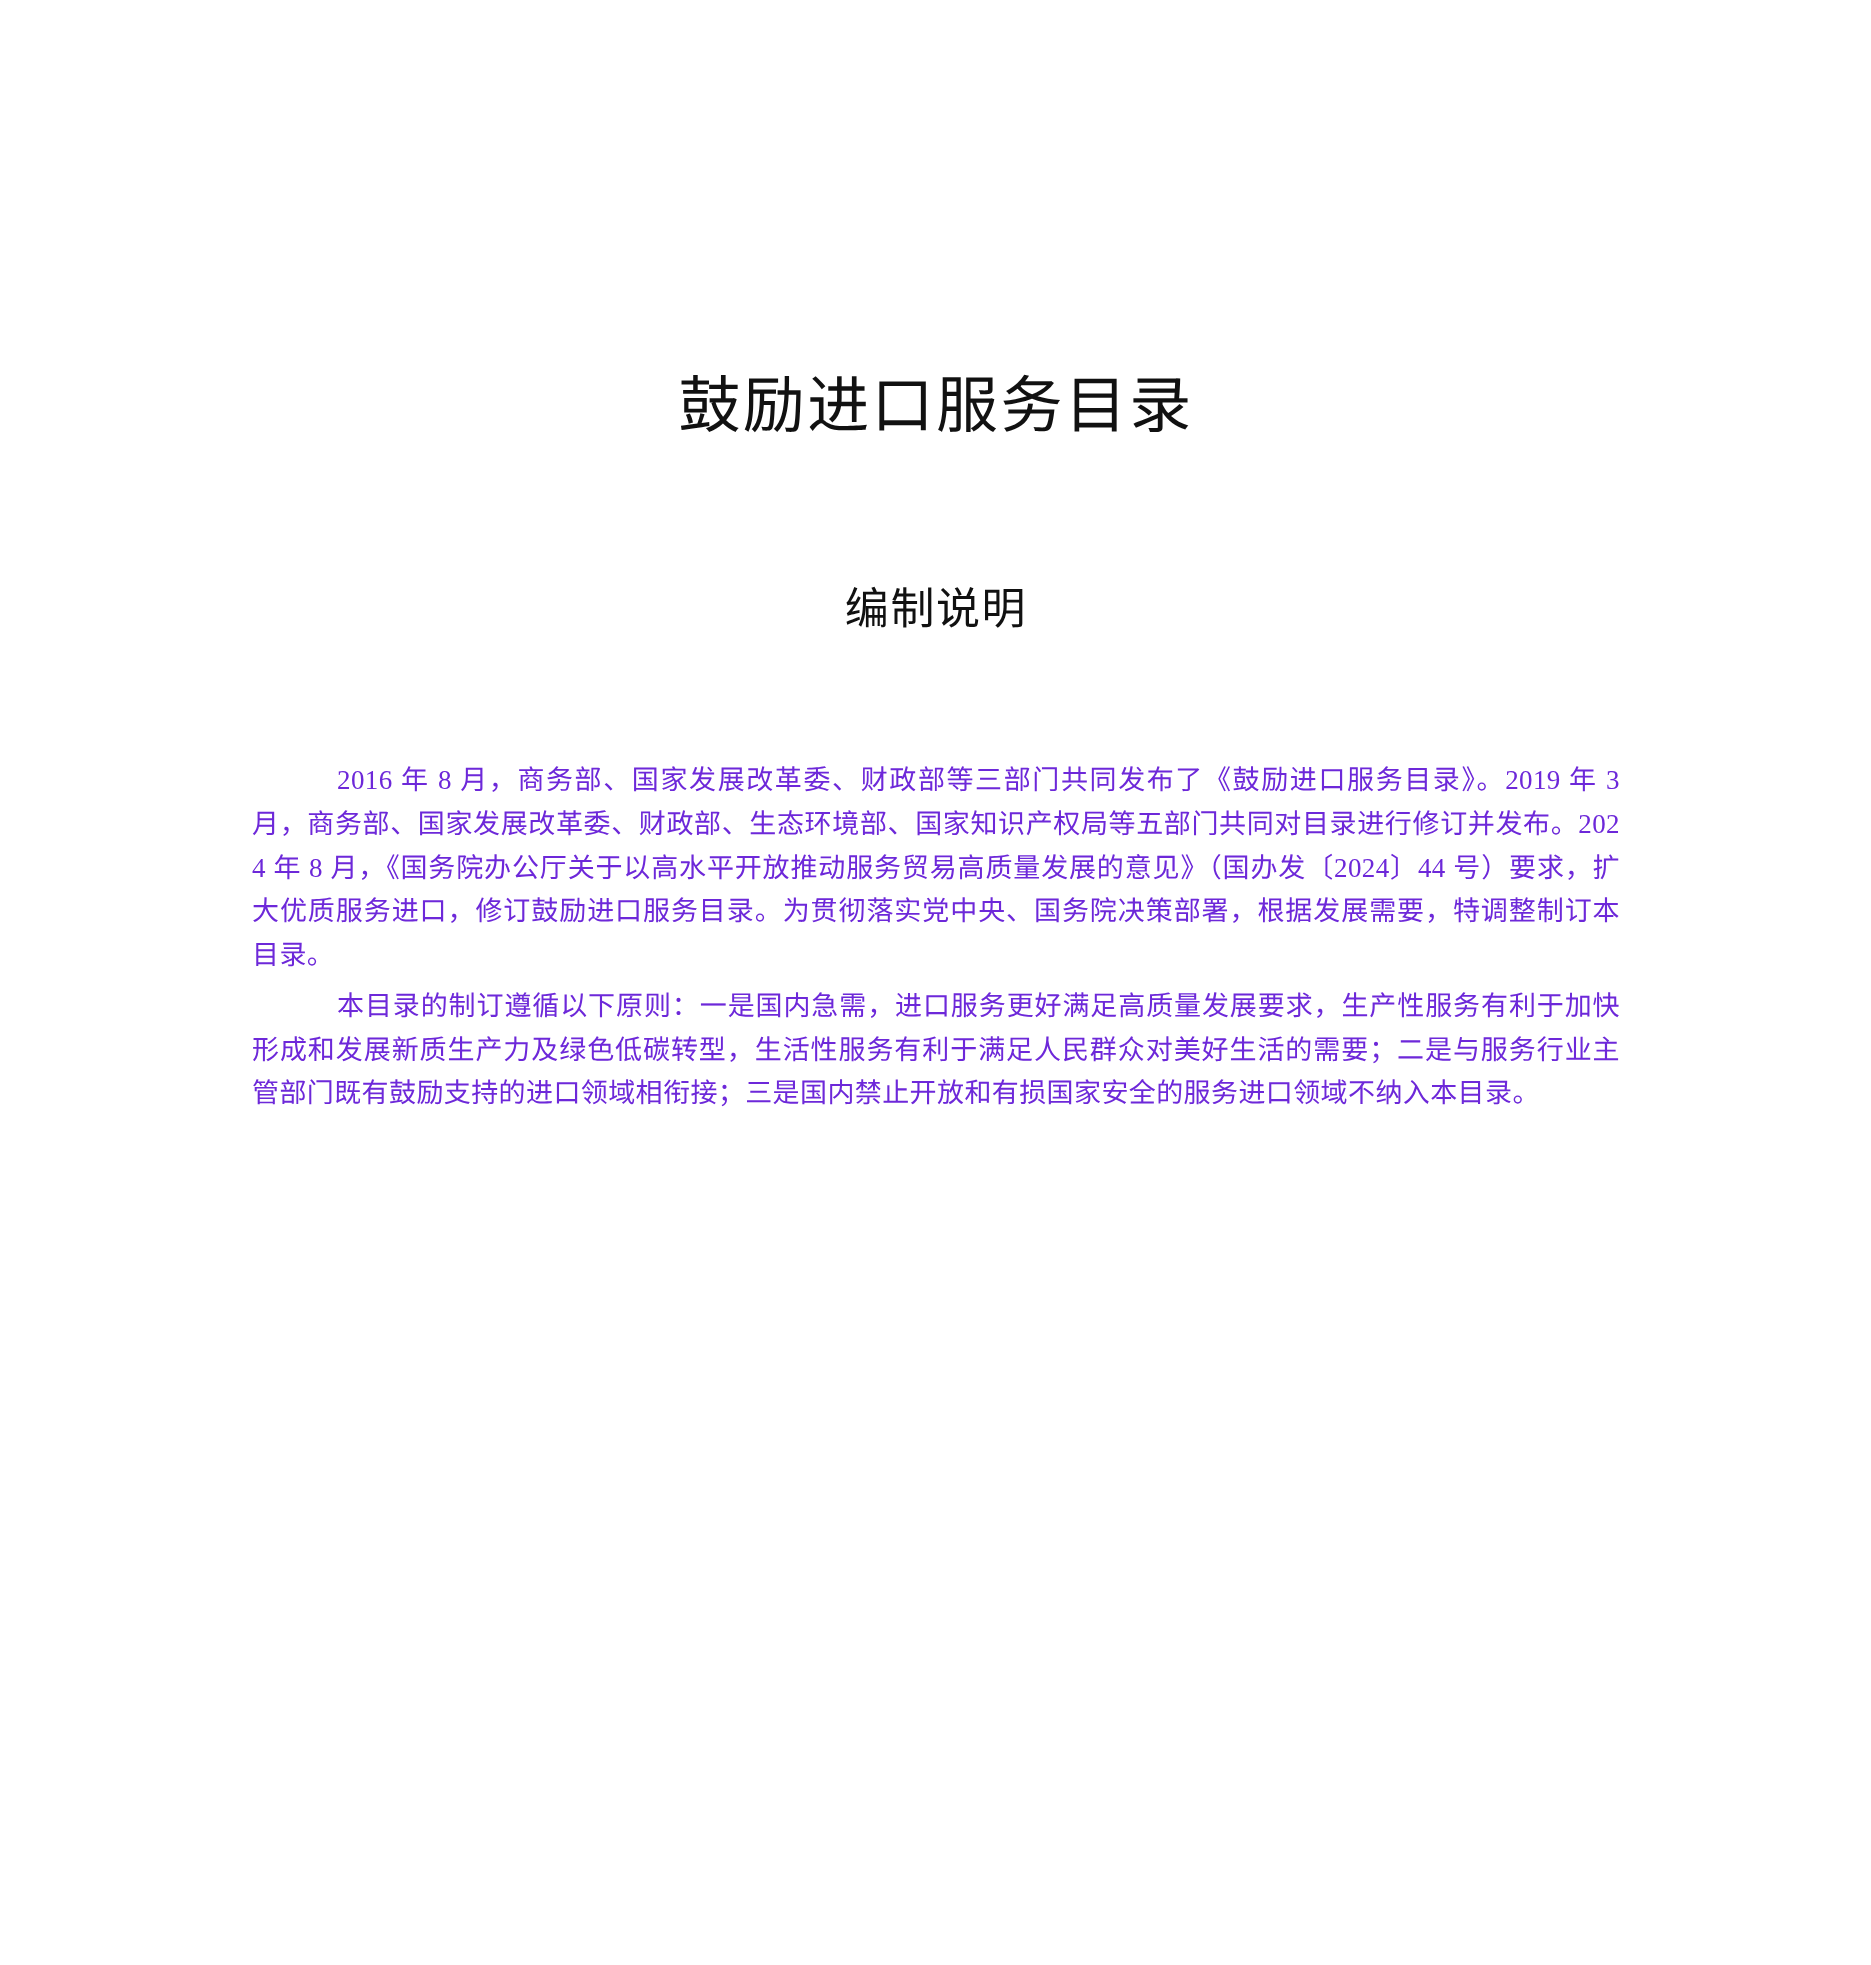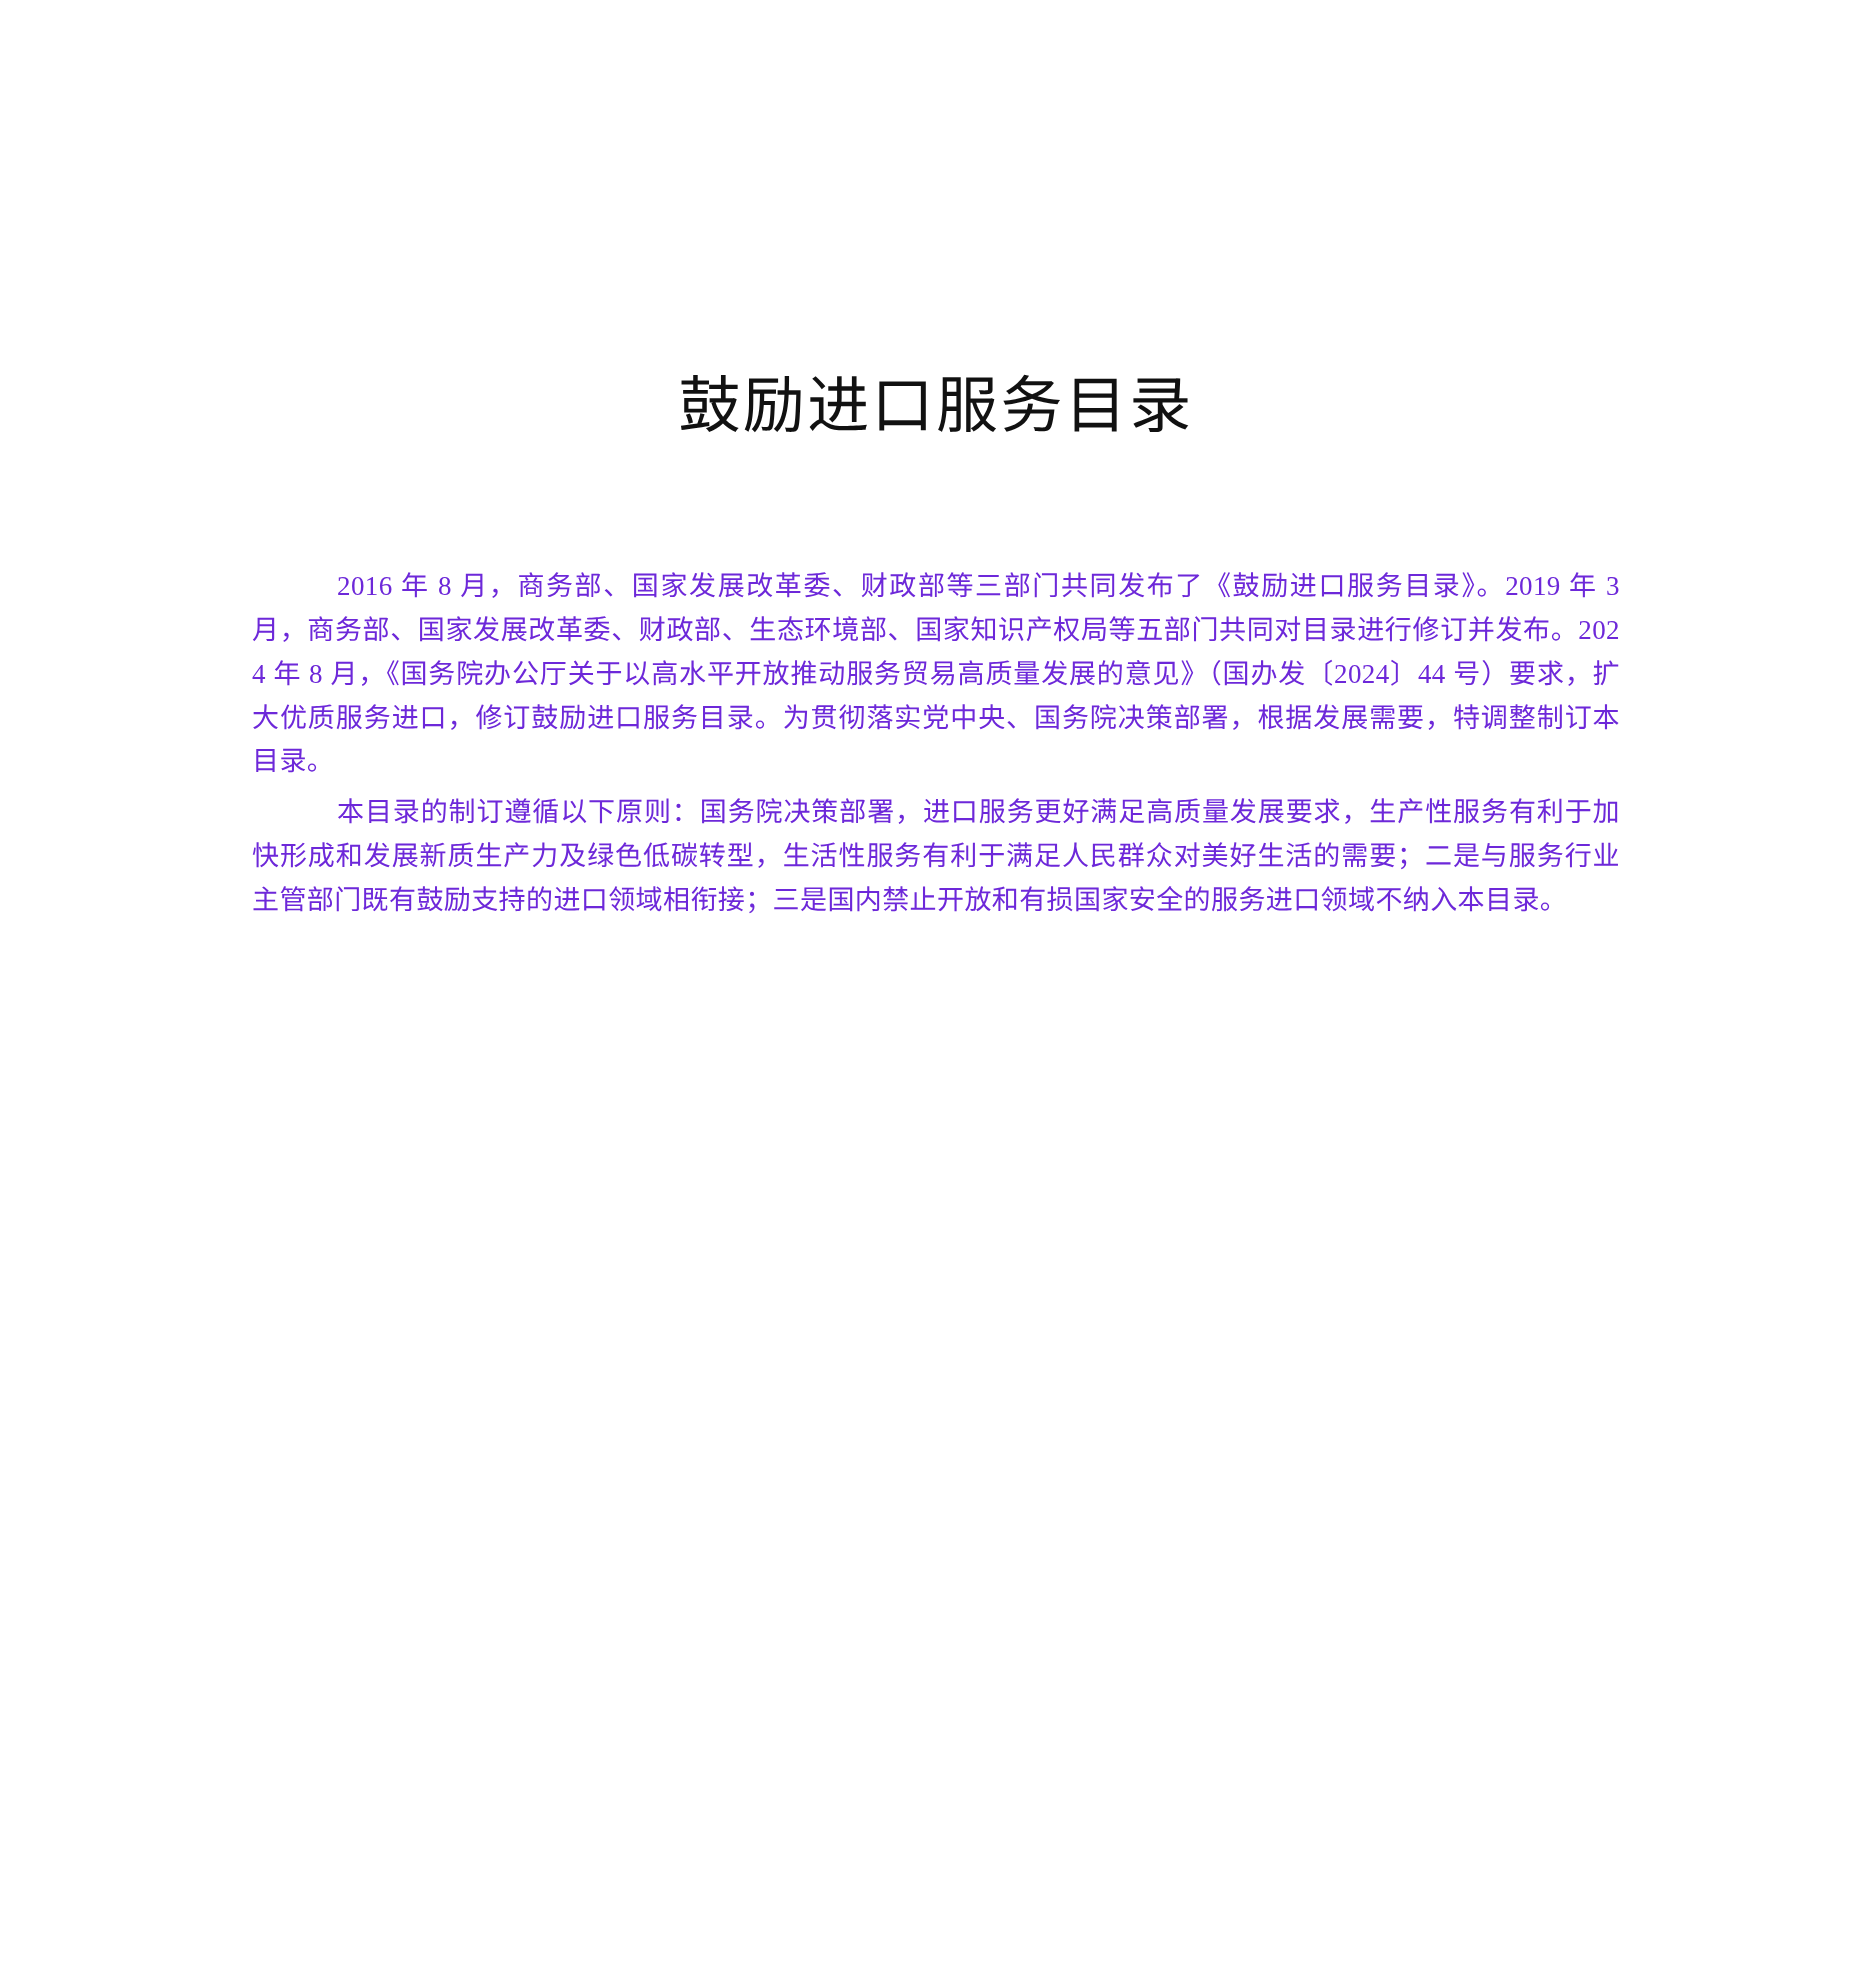--- a/index.html
+++ b/index.html
@@ -75,21 +75,22 @@
   }
 </style>
 </head>
 <body>
 
 <div class="page">
   <div class="content">
 
     <h1 class="doc-title">鼓励进口服务目录</h1>
 
+    <h2 class="doc-subtitle">编制说明</h2>
 
     <div class="body-block">
       <p class="para">2016 年 8 月，商务部、国家发展改革委、财政部等三部门共同发布了《鼓励进口服务目录》。2019 年 3 月，商务部、国家发展改革委、财政部、生态环境部、国家知识产权局等五部门共同对目录进行修订并发布。2024 年 8 月，《国务院办公厅关于以高水平开放推动服务贸易高质量发展的意见》（国办发〔2024〕44 号）要求，扩大优质服务进口，修订鼓励进口服务目录。为贯彻落实党中央、国务院决策部署，根据发展需要，特调整制订本目录。</p>
-      <p class="para">本目录的制订遵循以下原则：国务院决策部署，进口服务更好满足高质量发展要求，生产性服务有利于加快形成和发展新质生产力及绿色低碳转型，生活性服务有利于满足人民群众对美好生活的需要；二是与服务行业主管部门既有鼓励支持的进口领域相衔接；三是国内禁止开放和有损国家安全的服务进口领域不纳入本目录。</p>
+      <p class="para">本目录的制订遵循以下原则：一是国内急需，进口服务更好满足高质量发展要求，生产性服务有利于加快形成和发展新质生产力及绿色低碳转型，生活性服务有利于满足人民群众对美好生活的需要；二是与服务行业主管部门既有鼓励支持的进口领域相衔接；三是国内禁止开放和有损国家安全的服务进口领域不纳入本目录。</p>
     </div>
 
   </div>
 </div>
 
 
 </body></html>

